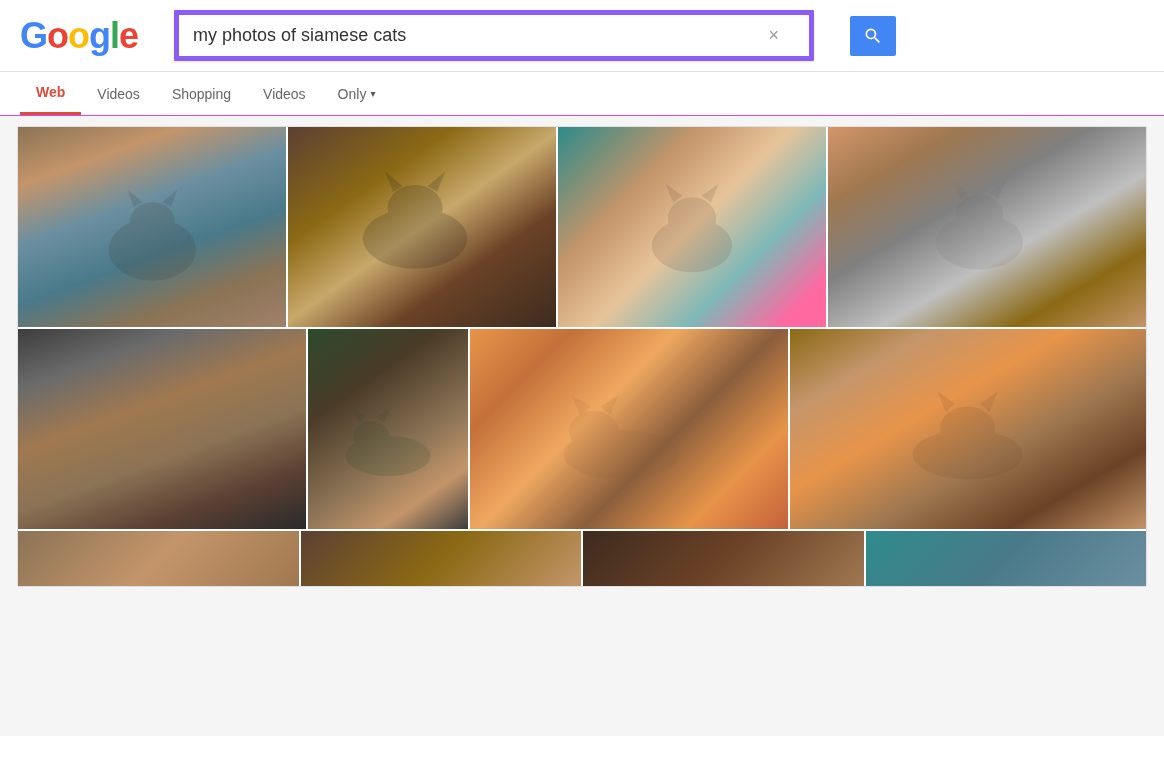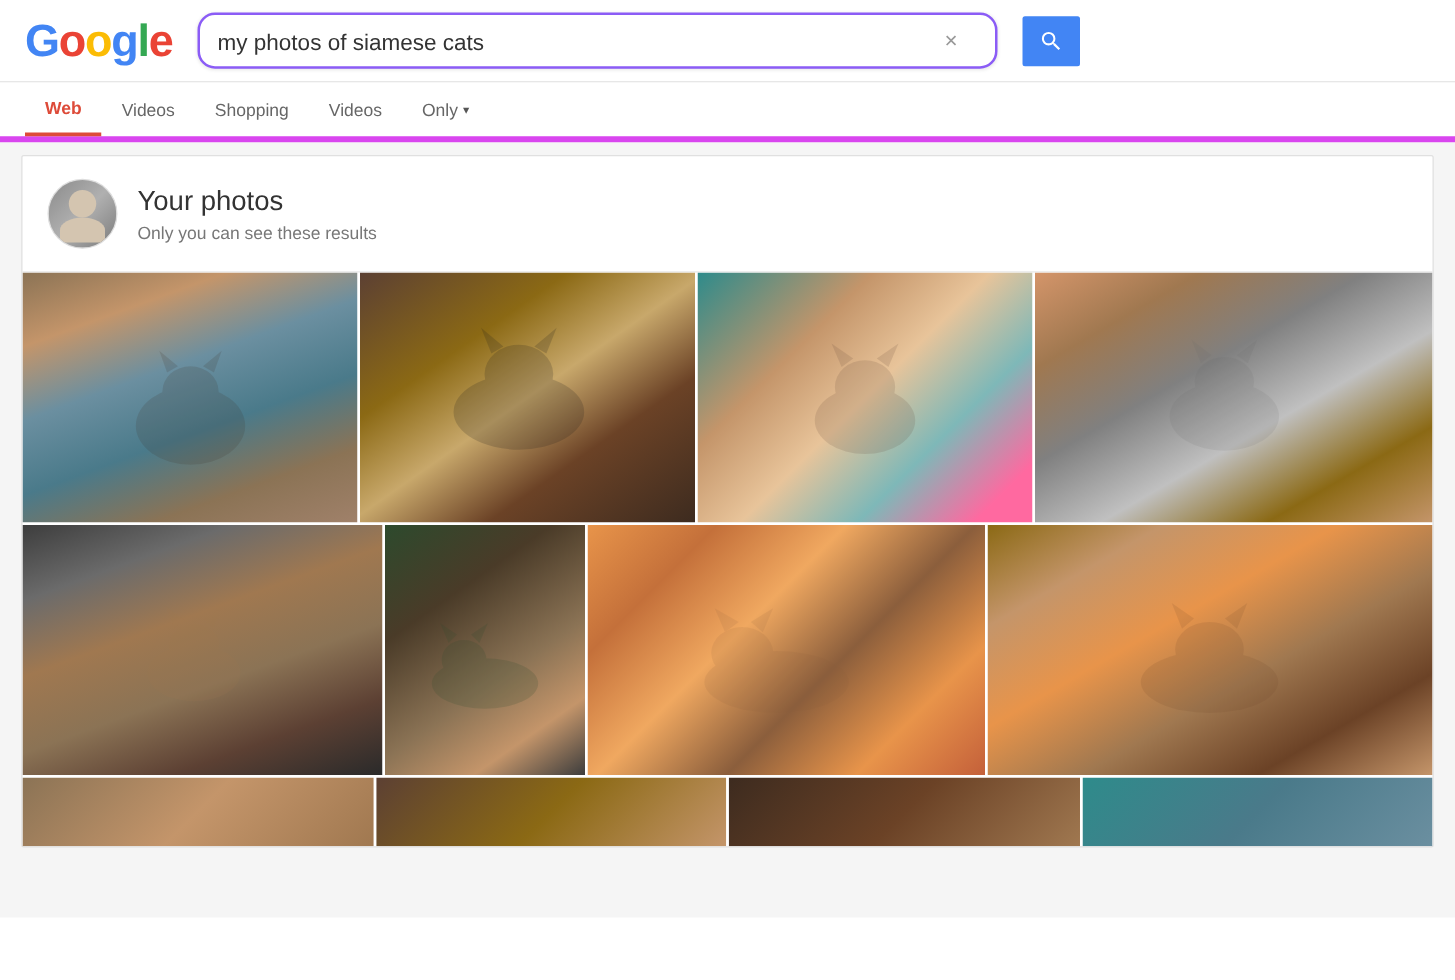--- a/index.html
+++ b/index.html
@@ -4,41 +4,41 @@
   <style>
     * { margin: 0; padding: 0; box-sizing: border-box; }
     body { font-family: Arial, sans-serif; background: #fff; width: 1164px; min-height: 784px; overflow: hidden; }
 
     
     #header {
       display: flex;
       align-items: center;
       padding: 10px 20px;
       border-bottom: 1px solid #e0e0e0;
-      gap: 20px;
+      gap: 36px;
       background: #fff;
     }
 
     #logo {
       font-size: 36px;
       font-weight: bold;
       letter-spacing: -1px;
       flex-shrink: 0;
       cursor: default;
     }
     .g-blue { color: #4285F4; }
     .g-red { color: #EA4335; }
     .g-yellow { color: #FBBC05; }
     .g-green { color: #34A853; }
 
     #search-bar {
       display: flex;
-      align-items: flex-end;
-      border: 2px solid #8b5cf6;
-      border-radius: 14px;
+      align-items: center;
+      border: 5px solid #8b5cf6;
+      border-radius: 1px;
       padding: 8px 14px;
       flex: 1;
       max-width: 640px;
       background: #fff;
       box-shadow: 0 1px 3px rgba(0,0,0,0.1);
     }
     #search-input {
       border: none;
       outline: none;
       font-size: 18px;
@@ -67,21 +67,21 @@
     }
     #search-button svg {
       fill: white;
     }
 
     
     #nav {
       display: flex;
       align-items: center;
       padding: 0 20px;
-      border-bottom: 5px solid #d946ef;
+      border-bottom: 1px solid #d946ef;
       background: #fff;
     }
     .nav-item {
       padding: 12px 16px;
       font-size: 14px;
       color: #666;
       cursor: pointer;
       text-decoration: none;
       display: flex;
       align-items: center;
@@ -276,29 +276,20 @@
   <a class="nav-item">Videos</a>
   <a class="nav-item">
     <span>Only</span>
     <span class="chevron">▾</span>
   </a>
 </div>
 
 <div id="main">
   <div id="results-card">
 
-    <div id="photos-header">
-      <div id="avatar">
-        <div id="avatar-img"></div>
-      </div>
-      <div id="photos-title-block">
-        <div id="photos-title">Your photos</div>
-        <div id="photos-subtitle">Only you can see these results</div>
-      </div>
-    </div>
 
     <div id="photo-grid">
 
       <div class="photo-row row1 gap-1px row-gap" style="display:flex;gap:2px;margin-bottom:2px;">
         <div class="photo-cell" style="flex:0 0 268px;height:200px;overflow:hidden;position:relative;">
           <div class="photo-placeholder p1" style="width:100%;height:100%;"></div>
 
           <svg style="position:absolute;top:30%;left:20%;width:60%;height:50%;opacity:0.15;" viewBox="0 0 100 80">
             <ellipse cx="50" cy="50" rx="35" ry="25" fill="#3D2B1F"></ellipse>
             <ellipse cx="50" cy="28" rx="18" ry="16" fill="#3D2B1F"></ellipse>

